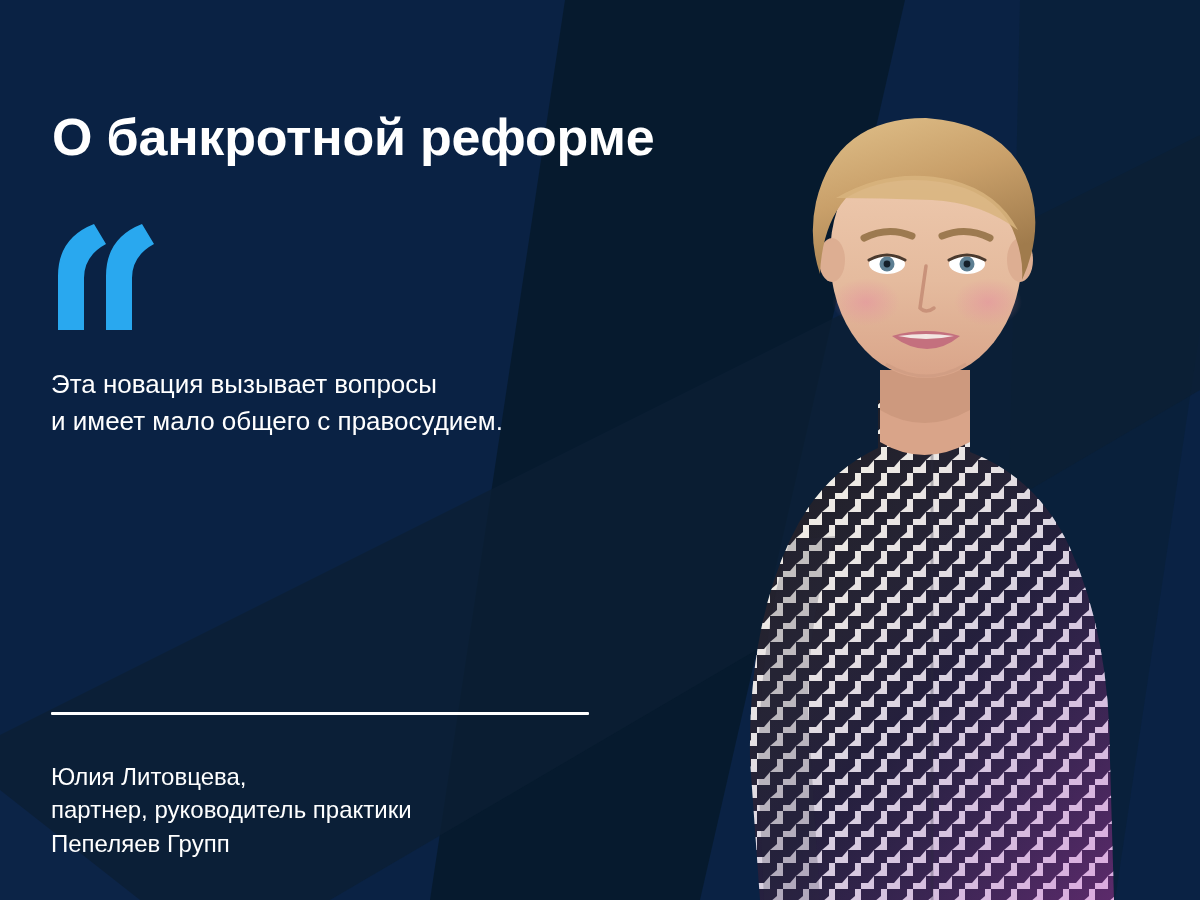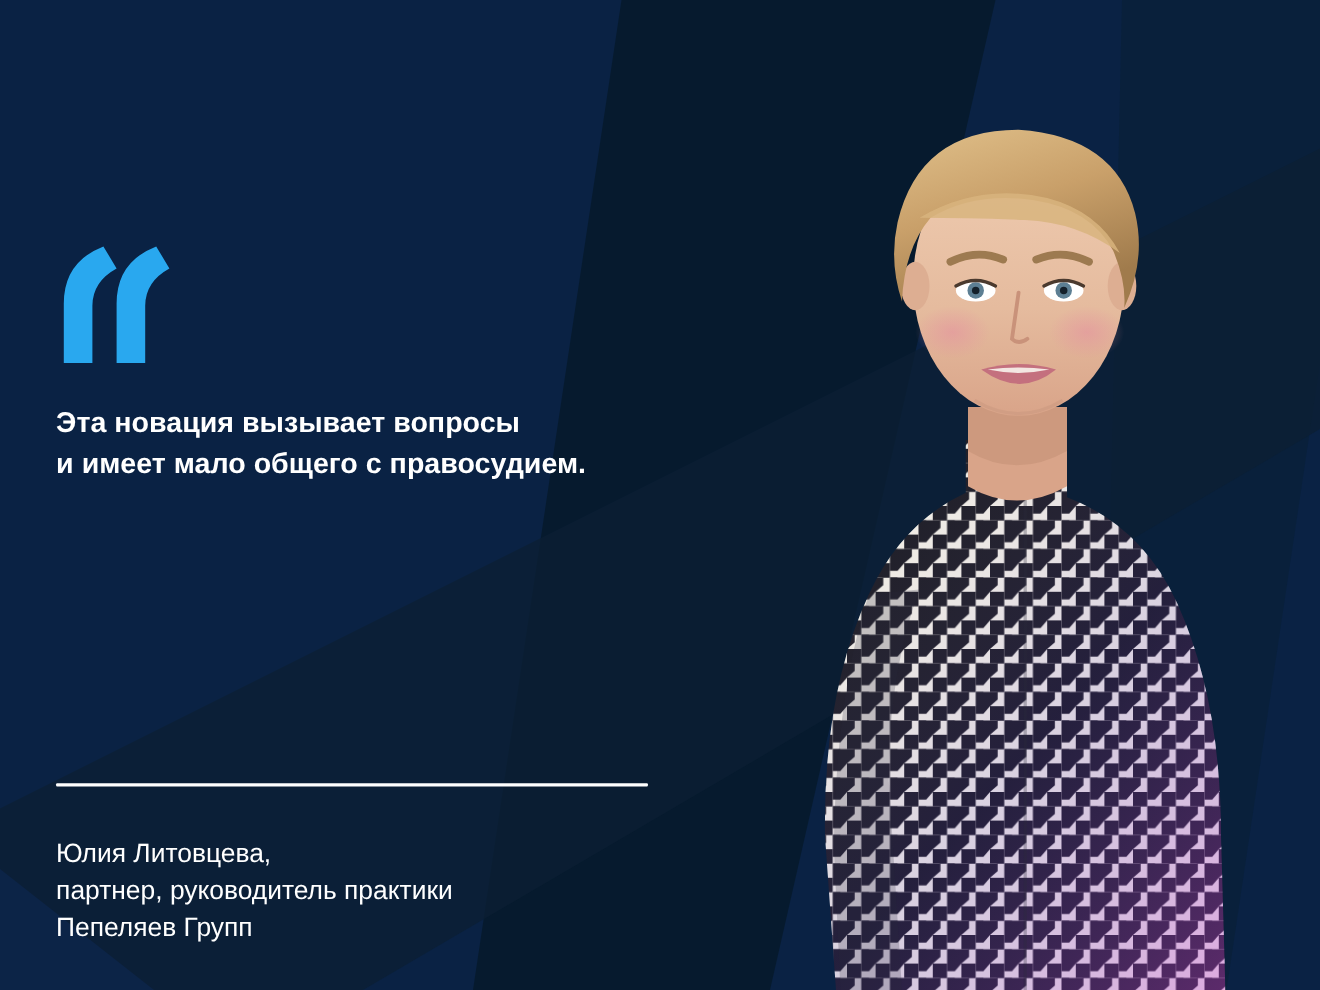--- a/index.html
+++ b/index.html
@@ -57,21 +57,21 @@
     height: 110px;
   }
   .quote-mark svg { display: block; }
 
   .quote-body {
     position: absolute;
     left: 51px;
     top: 366px;
     margin: 0;
     font-size: 26px;
-    font-weight: 700;
+    font-weight: 400;
     line-height: 1.42;
     color: #ffffff;
     white-space: pre-line;
   }
 
   .divider {
     position: absolute;
     left: 51px;
     top: 712px;
     width: 538px;
@@ -231,20 +231,21 @@
       <g>
         <path d="M252 266 Q286 256 320 266 Q288 292 252 266 Z" fill="#c4707e"></path>
         <path d="M258 266 Q286 262 314 266 Q286 272 258 266 Z" fill="#f3e6e2"></path>
       </g>
       <path d="M246 294 Q286 318 326 294" stroke="#cb9a80" stroke-width="3" fill="none" opacity="0.6"></path>
     </svg>
   </div>
 
   <div class="content">
 
+    <h1 class="headline">О банкротной реформе</h1>
 
     <div class="quote-mark">
       <svg width="110" height="110" viewBox="0 0 110 110" aria-hidden="true">
         <path d="M8 108 L8 54 Q8 16 44 2 L56 22 Q34 34 34 56 L34 108 Z" fill="#29a8ef"></path>
         <path d="M56 108 L56 54 Q56 16 92 2 L104 22 Q82 34 82 56 L82 108 Z" fill="#29a8ef"></path>
       </svg>
     </div>
 
     <p class="quote-body">Эта новация вызывает вопросы
 и имеет мало общего с правосудием.</p>

